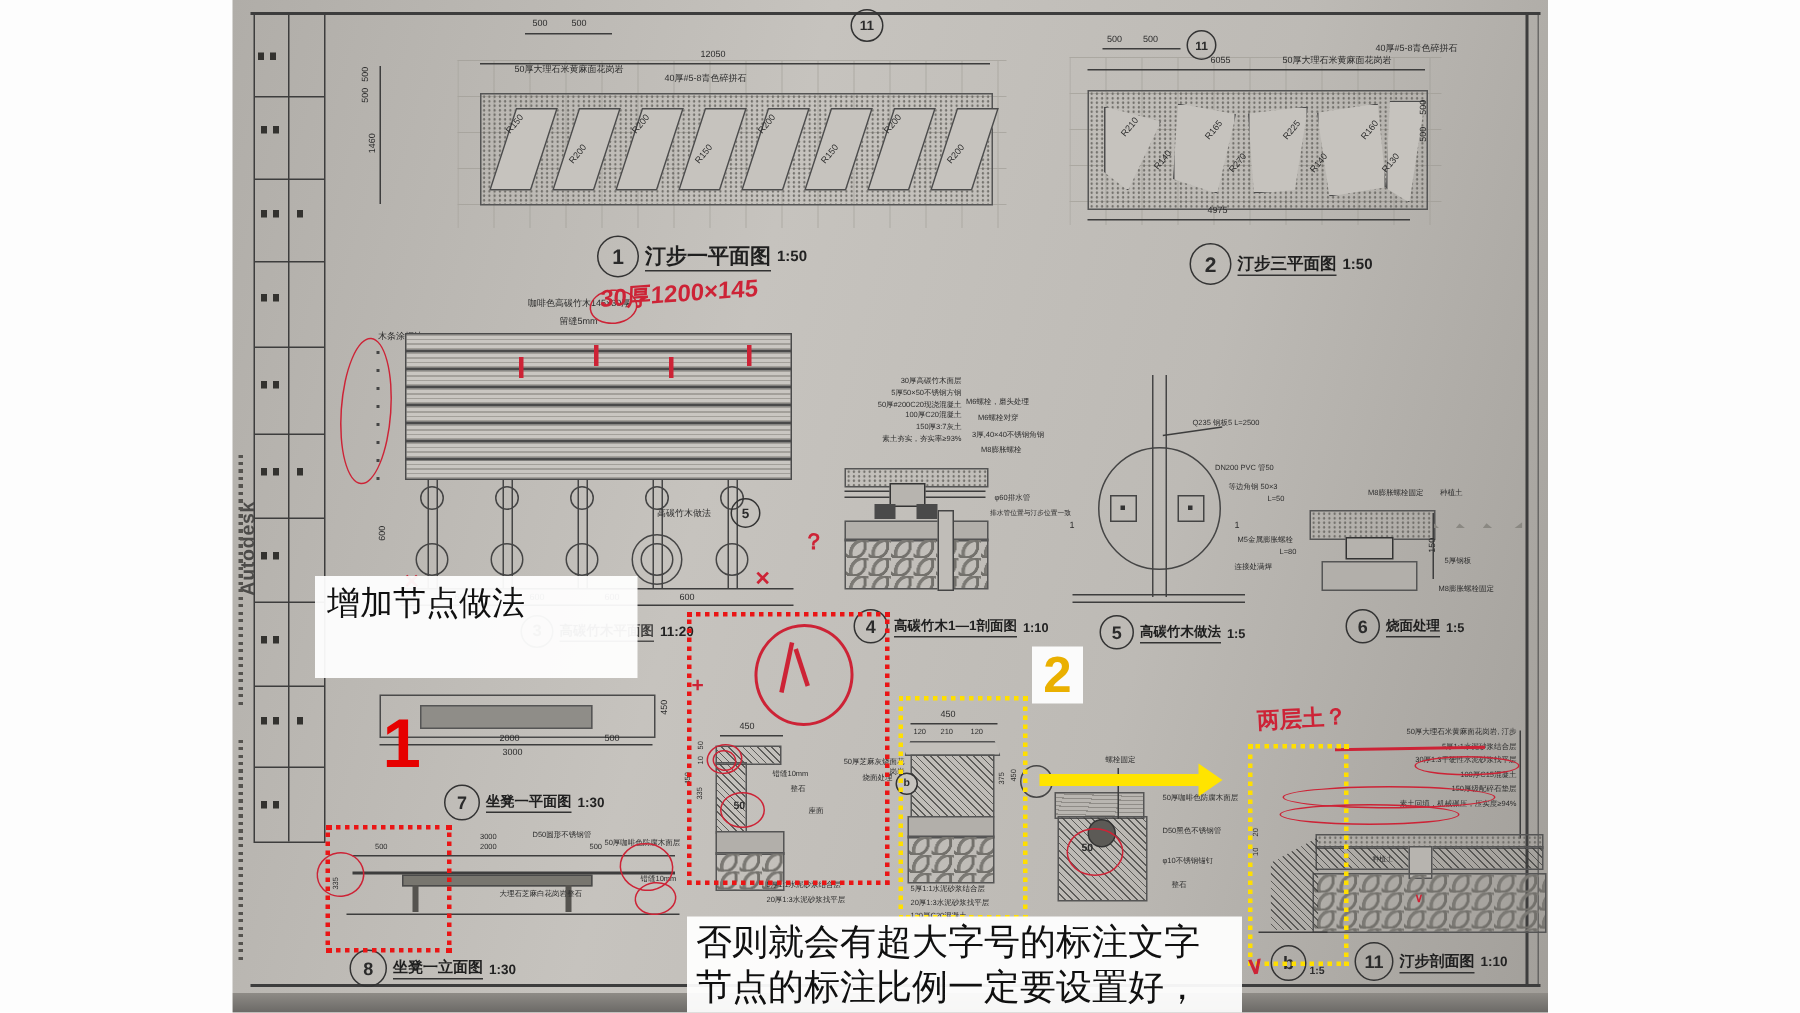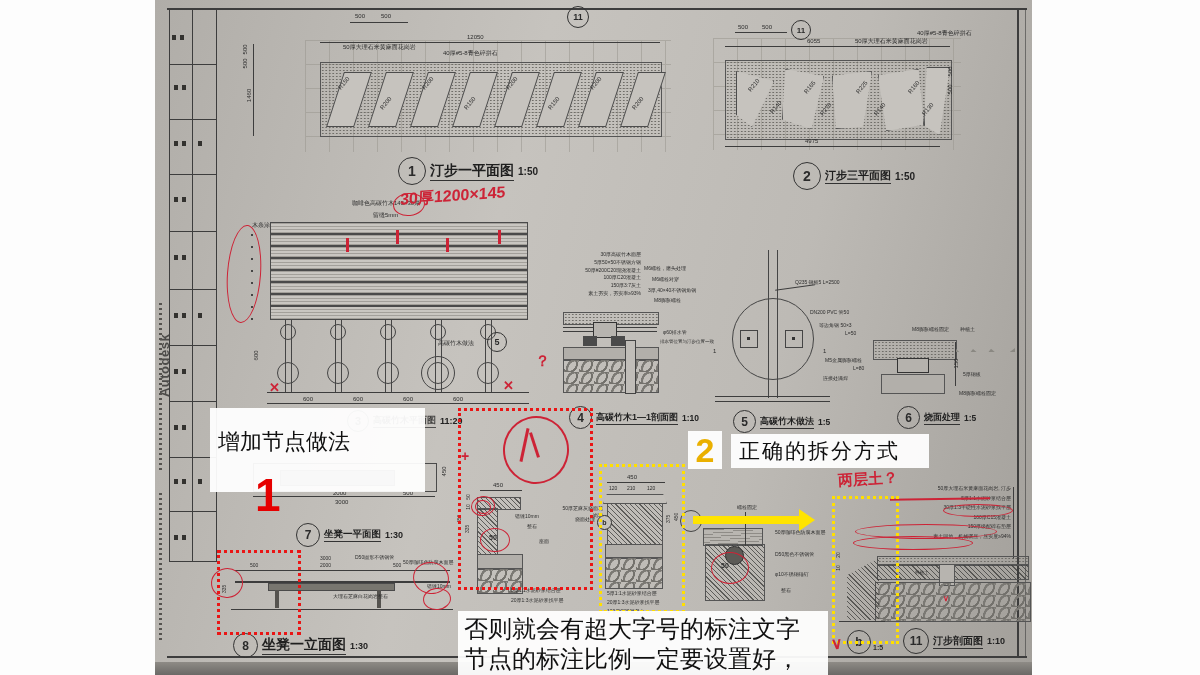--- a/index.html
+++ b/index.html
@@ -416,41 +416,38 @@
     <span class="t s5 v" style="left:66px;top:586px">335</span>
     <span class="t s5" style="left:178px;top:594px">大理石芝麻白花岗岩整石</span>
     <span class="t s5" style="left:272px;top:584px">错缝10mm</span>
     <div class="re" style="left:56px;top:568px;width:30px;height:28px;transform:rotate(-8deg)"></div>
     <div class="re" style="left:258px;top:562px;width:34px;height:30px;transform:rotate(10deg)"></div>
     <div class="re" style="left:268px;top:588px;width:26px;height:20px;transform:rotate(-6deg)"></div>
     <div class="ttl" style="left:78px;top:633px">
       <div class="tcirc" style="width:23px;height:23px;font-size:12px">
           <span>8</span>
         </div>
-      <span class="ut" style="font-size:14px">坐凳一立面图</span>
+      <span class="ut" style="font-size:10px">坐凳一立面图</span>
       <span style="font-size:9px;font-weight:bold;color:#222">1:30</span>
     </div>
 
     <div class="redbox" style="left:303px;top:408px;width:129px;height:176px"></div>
     <div class="redbox" style="left:62px;top:550px;width:78px;height:79px"></div>
     <div class="ylbox" style="left:444px;top:464px;width:80px;height:143px"></div>
     <div class="ylbox" style="left:677px;top:496px;width:61px;height:142px"></div>
     <div class="oc" style="left:525px;top:510px;width:20px;height:20px"></div>
     <div class="a" style="left:538px;top:516px;width:108px;height:8px;background:#ffe400;z-index:7"></div>
     <div class="a" style="left:644px;top:509px;width:0;height:0;border-left:16px solid #ffe400;border-top:11px solid transparent;border-bottom:11px solid transparent;z-index:7"></div>
     <span class="a hand" style="left:683px;top:470px;font-size:15px;transform:rotate(-3deg);z-index:7">两层土？</span>
 
-    <div class="wbox" style="left:55px;top:408px;width:207px;height:66px;padding:18px 0 0 8px">
+    <div class="wbox" style="left:55px;top:384px;width:207px;height:66px;padding:2px 0 0 8px">
       <div style="font-size:22px;line-height:31px">增加节点做法</div>
     </div>
     <span class="a" style="left:100px;top:468px;font-size:46px;font-weight:bold;color:#e60000;z-index:11;font-family:'Liberation Sans',sans-serif">1</span>
     <div class="wbox" style="left:533px;top:431px;width:34px;height:38px;text-align:center">
       <span style="font-size:34px;font-weight:bold;color:#eab000;line-height:38px">2</span>
     </div>
-    <div class="wbox" style="left:576px;top:434px;width:190px;height:34px;padding-left:8px">
-      <div style="font-size:21px;line-height:34px;letter-spacing:2px">正确的拆分方式</div>
-    </div>
     <div class="wbox" style="left:303px;top:611px;width:364px;height:64px;padding:3px 0 0 6px">
       <div style="font-size:24px;line-height:30px">否则就会有超大字号的标注文字</div>
       <div style="font-size:24px;line-height:30px">节点的标注比例一定要设置好，</div>
     </div>
   </div>
 </div>
 
 </body></html>

